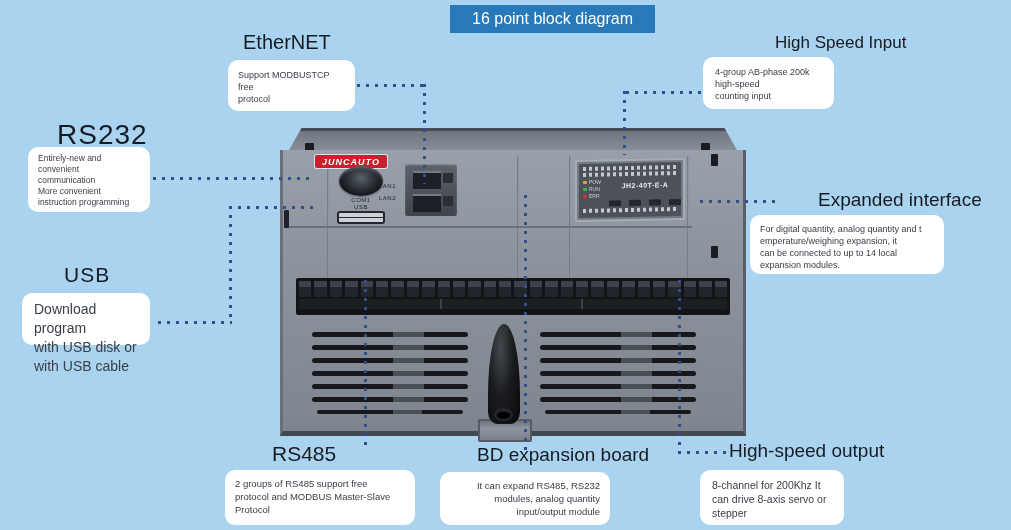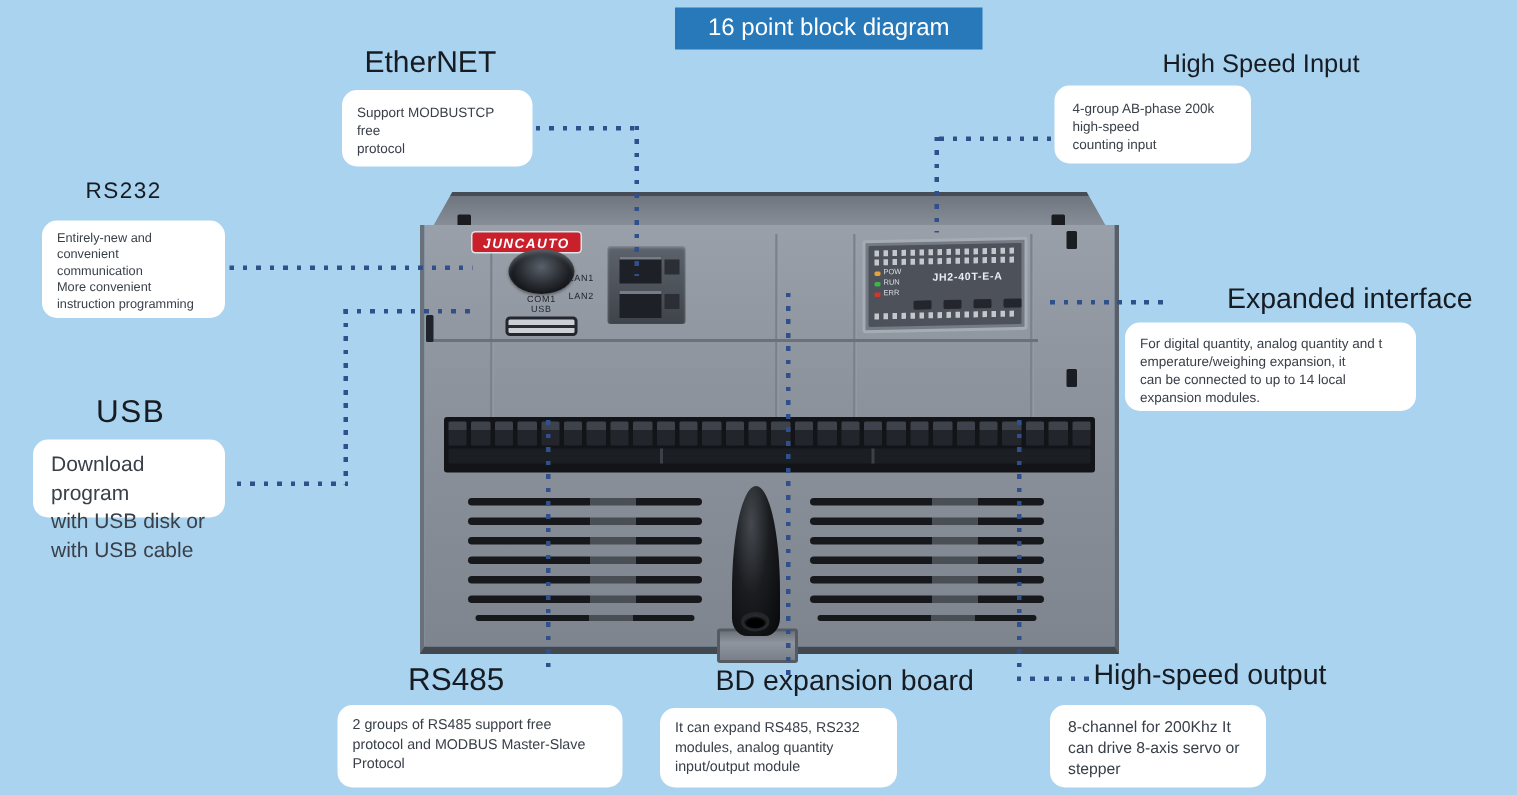--- a/index.html
+++ b/index.html
@@ -11,38 +11,38 @@
   }
   
   .banner{
     position:absolute;left:450px;top:5px;width:205px;height:28px;
     color:#fff;font-size:16px;display:flex;align-items:center;justify-content:center;
   }
   
   .co-label{position:absolute;color:#171b22;font-size:20px;white-space:nowrap;}
   #lbl-ethernet{left:243px;top:31px;}
   #lbl-hsi{left:735px;top:33px;font-size:17px;margin-left:40px;}
-  #lbl-rs232{left:57px;top:119px;font-size:15px;letter-spacing:1px;}
+  #lbl-rs232{left:57px;top:119px;font-size:28px;letter-spacing:1px;}
   #lbl-exp{left:818px;top:189px;font-size:19px;}
   #lbl-usb{left:64px;top:263px;font-size:21px;letter-spacing:1px;}
   #lbl-rs485{left:272px;top:442px;font-size:21px;}
   #lbl-bd{left:477px;top:444px;font-size:19px;}
   #lbl-hso{left:729px;top:440px;font-size:19px;}
   
   .co-box{
     position:absolute;background:#fff;border-radius:10px;color:#3a4049;
     white-space:pre-line;line-height:1.35;box-sizing:border-box;
   }
   #box-ethernet{left:228px;top:60px;width:127px;height:51px;font-size:9px;padding:9px 10px;}
   #box-hsi{left:703px;top:57px;width:131px;height:52px;font-size:9px;padding:9px 12px;}
   #box-rs232{left:28px;top:147px;width:122px;height:65px;font-size:8.5px;padding:6px 10px;line-height:1.3;}
   #box-exp{left:750px;top:215px;width:194px;height:59px;font-size:9px;padding:8px 10px;}
   #box-usb{left:22px;top:293px;width:128px;height:52px;font-size:14px;padding:7px 12px;}
   #box-rs485{left:225px;top:470px;width:190px;height:55px;font-size:9.5px;padding:8px 10px;}
-  #box-bd{left:440px;top:472px;width:158px;height:53px;font-size:9.5px;padding:8px 10px;}
+  #box-bd{left:440px;top:472px;width:170px;height:53px;font-size:9.5px;padding:8px 10px;text-align:right;}
   #box-hso{left:700px;top:470px;width:144px;height:55px;font-size:10.5px;padding:8px 12px;}
   
   .dot-h{position:absolute;height:3px;z-index:6;
     background-image:repeating-linear-gradient(90deg,var(--dot) 0 3px,transparent 3px 9px);}
   .dot-v{position:absolute;width:3px;z-index:6;
     background-image:repeating-linear-gradient(180deg,var(--dot) 0 3px,transparent 3px 9px);}
   #c-eth-h{left:357px;top:84px;width:66px;}
   #c-eth-v{left:423px;top:84px;height:100px;}
   #c-hsi-h{left:626px;top:91px;width:76px;}
   #c-hsi-v{left:623px;top:91px;height:64px;}

